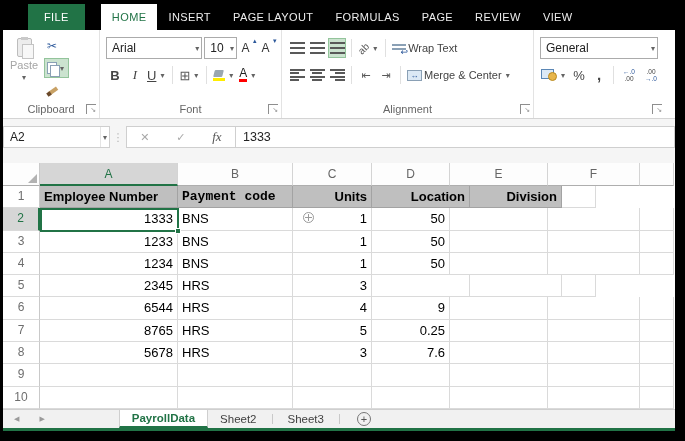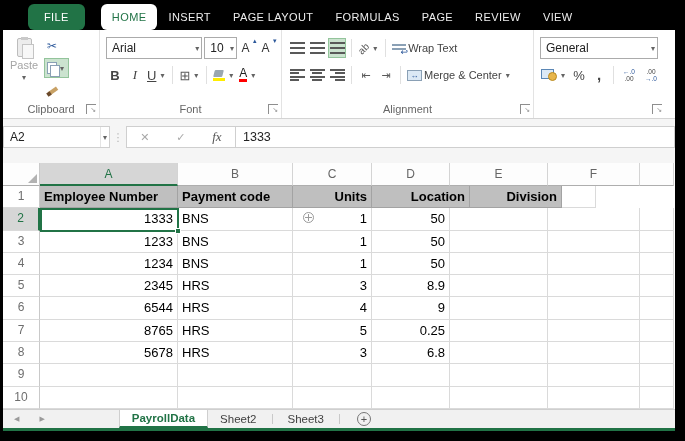--- a/index.html
+++ b/index.html
@@ -5,21 +5,21 @@
   * { box-sizing: border-box; margin: 0; padding: 0; }
   html,body { width:685px; height:441px; }
   body { background:#000; position:relative; font-family:"Liberation Sans",sans-serif; overflow:hidden; }
 
   .window { position:absolute; left:3px; top:4px; width:672px; height:427px; background:#fff; }
 
   
   .tabbar { position:absolute; left:0; top:0; width:672px; height:26px; background:#000;
             display:flex; align-items:stretch; padding-left:25px; }
   .rtab { display:flex; align-items:center; padding:0 11px; font-size:11px; color:#ededed;
-          letter-spacing:.4px; cursor:default;border-radius:6px; }
+          letter-spacing:.4px; cursor:default; }
   .rtab.file { background:var(--accent,#217346); color:#fff; padding:0 16px; margin-right:16px; }
   .rtab.active { background:#fff; color:var(--accent,#217346); }
 
   
   .ribbon { position:absolute; left:0; top:26px; width:672px; height:89px; background:#fff;
             border-bottom:1px solid #d4d4d4; display:flex; }
   .rgroup { position:relative; border-right:1px solid #e3e3e3; height:100%; flex:none; }
   .rg-label { position:absolute; left:0; right:0; bottom:3px; text-align:center;
               font-size:11px; color:#666; }
   .launcher { position:absolute; right:3px; bottom:4px; width:10px; height:10px;
@@ -387,21 +387,21 @@
         <div class="chcell" style="width: 79px;">C</div>
         <div class="chcell" style="width: 78px;">D</div>
         <div class="chcell" style="width: 98px;">E</div>
         <div class="chcell" style="width: 92px;">F</div>
         <div class="chcell" style="width: 34px;"></div>
       </div>
     <div>
         <div class="grow">
           <div class="gut">1</div>
           <div class="gcell l hdrcell" style="width: 138px;">Employee Number</div>
-          <div class="gcell l hdrcell" style="width: 115px;">Payment code</div>
+          <div class="gcell l hdrcell" style="width: 115px; font-family: Liberation Mono, monospace;">Payment code</div>
           <div class="gcell r hdrcell" style="width: 79px;">Units</div>
           <div class="gcell r hdrcell" style="width: 98px;">Location</div>
           <div class="gcell r hdrcell" style="width: 92px;">Division</div>
           <div class="gcell l" style="width: 34px;"></div>
         </div>
         <div class="grow">
           <div class="gut sel">2</div>
           <div class="gcell r" style="width: 138px;">1333</div>
           <div class="gcell l" style="width: 115px;">BNS</div>
           <div class="gcell r" style="width: 79px;">1</div>
@@ -428,21 +428,20 @@
           <div class="gcell r" style="width: 78px;">50</div>
           <div class="gcell r" style="width: 98px;"></div>
           <div class="gcell r" style="width: 92px;"></div>
           <div class="gcell l" style="width: 34px;"></div>
         </div>
         <div class="grow">
           <div class="gut">5</div>
           <div class="gcell r" style="width: 138px;">2345</div>
           <div class="gcell l" style="width: 115px;">HRS</div>
           <div class="gcell r" style="width: 79px;">3</div>
-          <div class="gcell r" style="width: 78px;">8.9</div>
           <div class="gcell r" style="width: 98px;"></div>
           <div class="gcell r" style="width: 92px;"></div>
           <div class="gcell l" style="width: 34px;"></div>
         </div>
         <div class="grow">
           <div class="gut">6</div>
           <div class="gcell r" style="width: 138px;">6544</div>
           <div class="gcell l" style="width: 115px;">HRS</div>
           <div class="gcell r" style="width: 79px;">4</div>
           <div class="gcell r" style="width: 78px;">9</div>
@@ -458,21 +457,21 @@
           <div class="gcell r" style="width: 78px;">0.25</div>
           <div class="gcell r" style="width: 98px;"></div>
           <div class="gcell r" style="width: 92px;"></div>
           <div class="gcell l" style="width: 34px;"></div>
         </div>
         <div class="grow">
           <div class="gut">8</div>
           <div class="gcell r" style="width: 138px;">5678</div>
           <div class="gcell l" style="width: 115px;">HRS</div>
           <div class="gcell r" style="width: 79px;">3</div>
-          <div class="gcell r" style="width: 78px;">6.8</div>
+          <div class="gcell r" style="width: 78px;">7.6</div>
           <div class="gcell r" style="width: 98px;"></div>
           <div class="gcell r" style="width: 92px;"></div>
           <div class="gcell l" style="width: 34px;"></div>
         </div>
         <div class="grow">
           <div class="gut">9</div>
           <div class="gcell r" style="width: 138px;"></div>
           <div class="gcell l" style="width: 115px;"></div>
           <div class="gcell r" style="width: 79px;"></div>
           <div class="gcell r" style="width: 78px;"></div>

